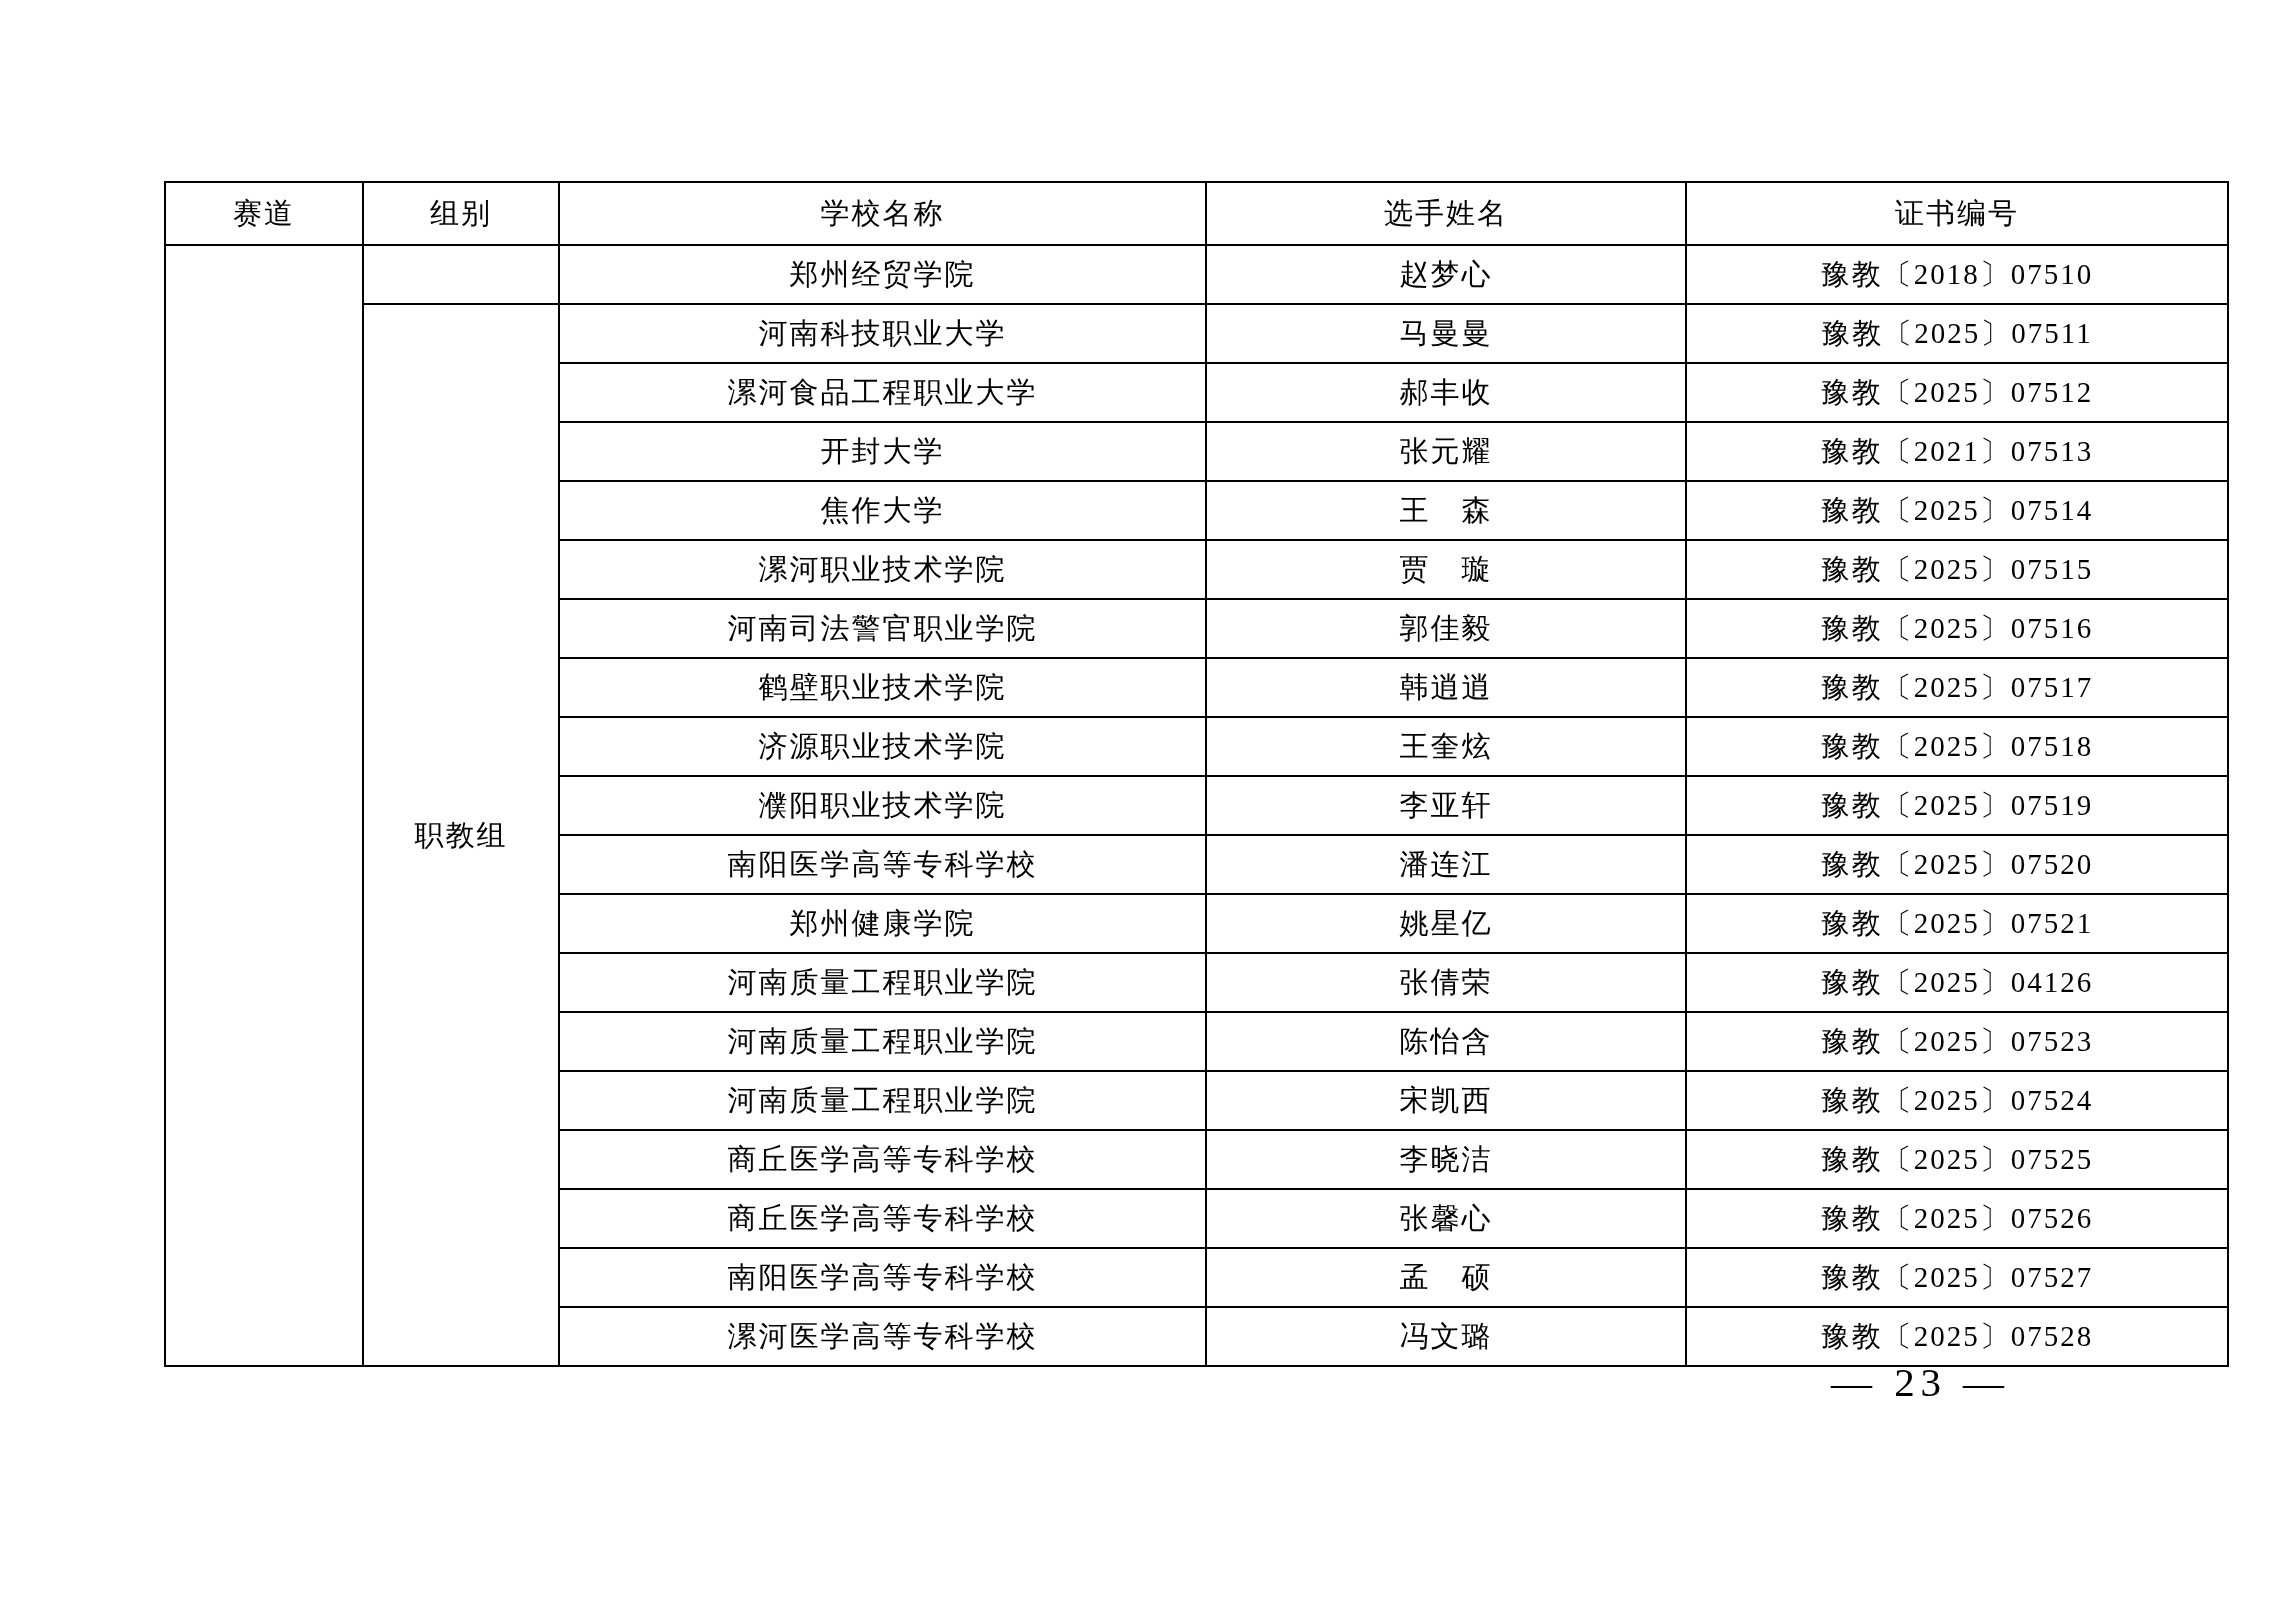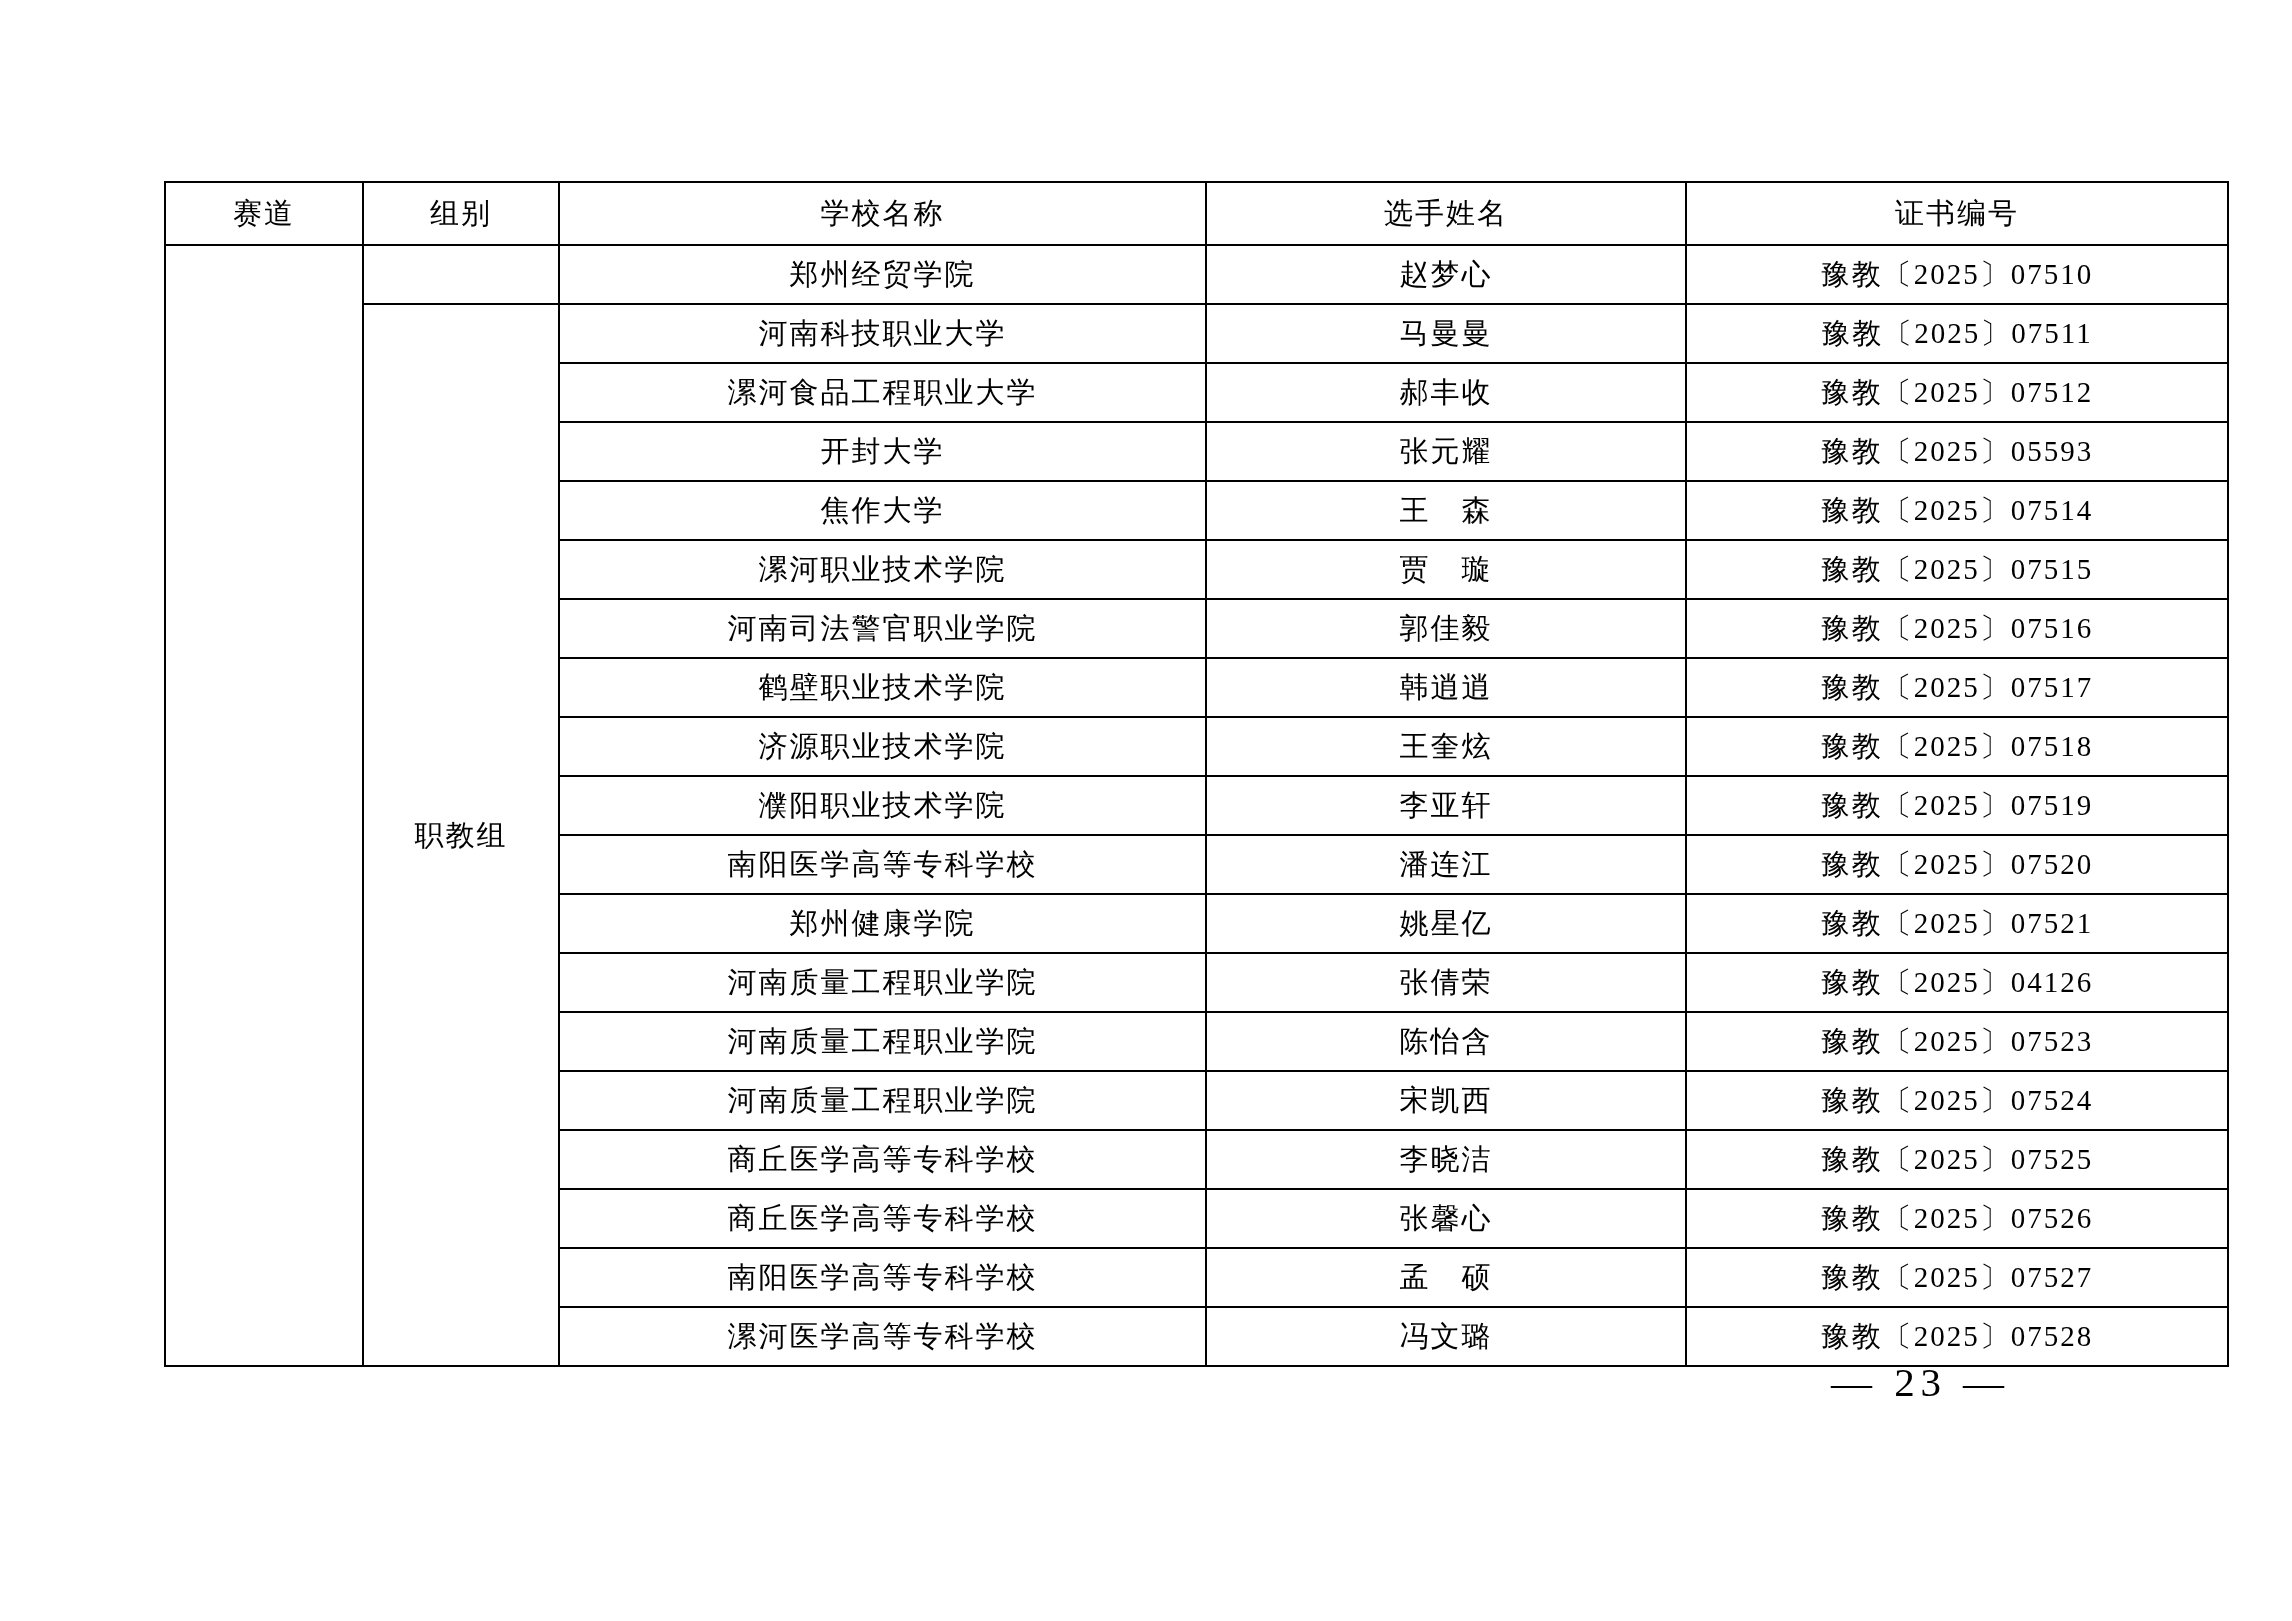--- a/index.html
+++ b/index.html
@@ -96,37 +96,37 @@
           <th class="hdr">选手姓名</th>
           <th class="hdr">证书编号</th>
         </tr>
       </thead>
       <tbody>
         <tr>
           <td rowspan="19"></td>
           <td></td>
           <td>郑州经贸学院</td>
           <td>赵梦心</td>
-          <td>豫教〔2025〕07510</td>
+          <td>豫教〔2018〕07510</td>
         </tr>
         <tr>
           <td rowspan="18" class="group-cell">职教组</td>
           <td>河南科技职业大学</td>
           <td>马曼曼</td>
           <td>豫教〔2025〕07511</td>
         </tr>
         <tr>
           <td>漯河食品工程职业大学</td>
           <td>郝丰收</td>
           <td>豫教〔2025〕07512</td>
         </tr>
         <tr>
           <td>开封大学</td>
           <td>张元耀</td>
-          <td>豫教〔2025〕05593</td>
+          <td>豫教〔2021〕07513</td>
         </tr>
         <tr>
           <td>焦作大学</td>
           <td>王　森</td>
           <td>豫教〔2025〕07514</td>
         </tr>
         <tr>
           <td>漯河职业技术学院</td>
           <td>贾　璇</td>
           <td>豫教〔2025〕07515</td>

